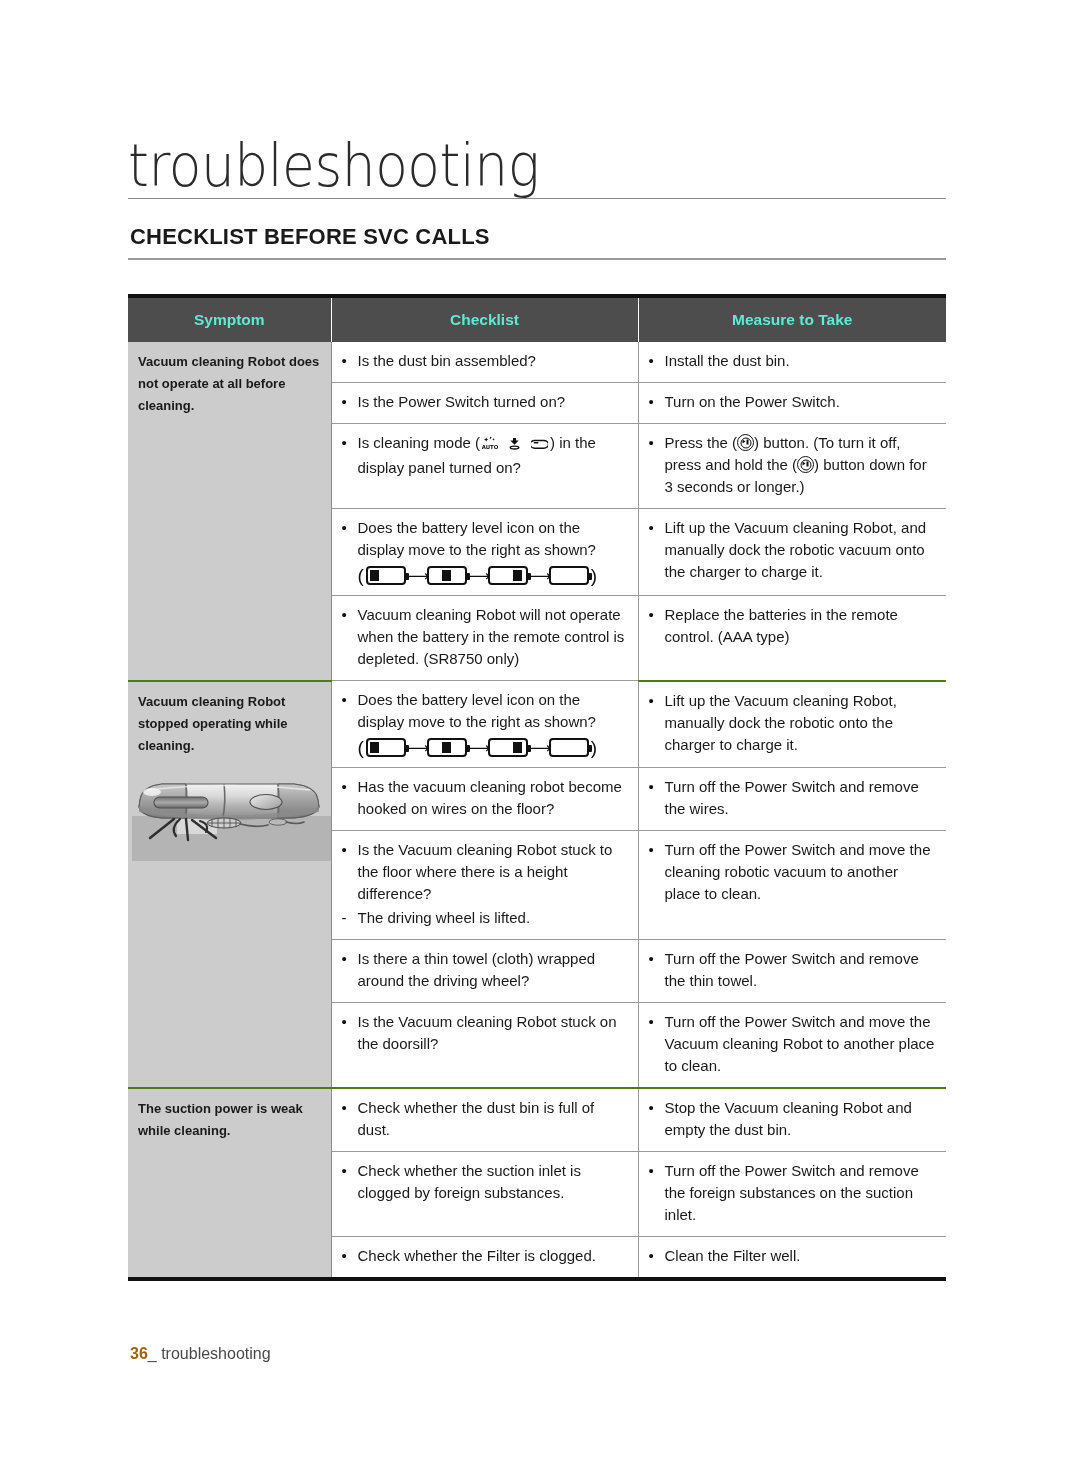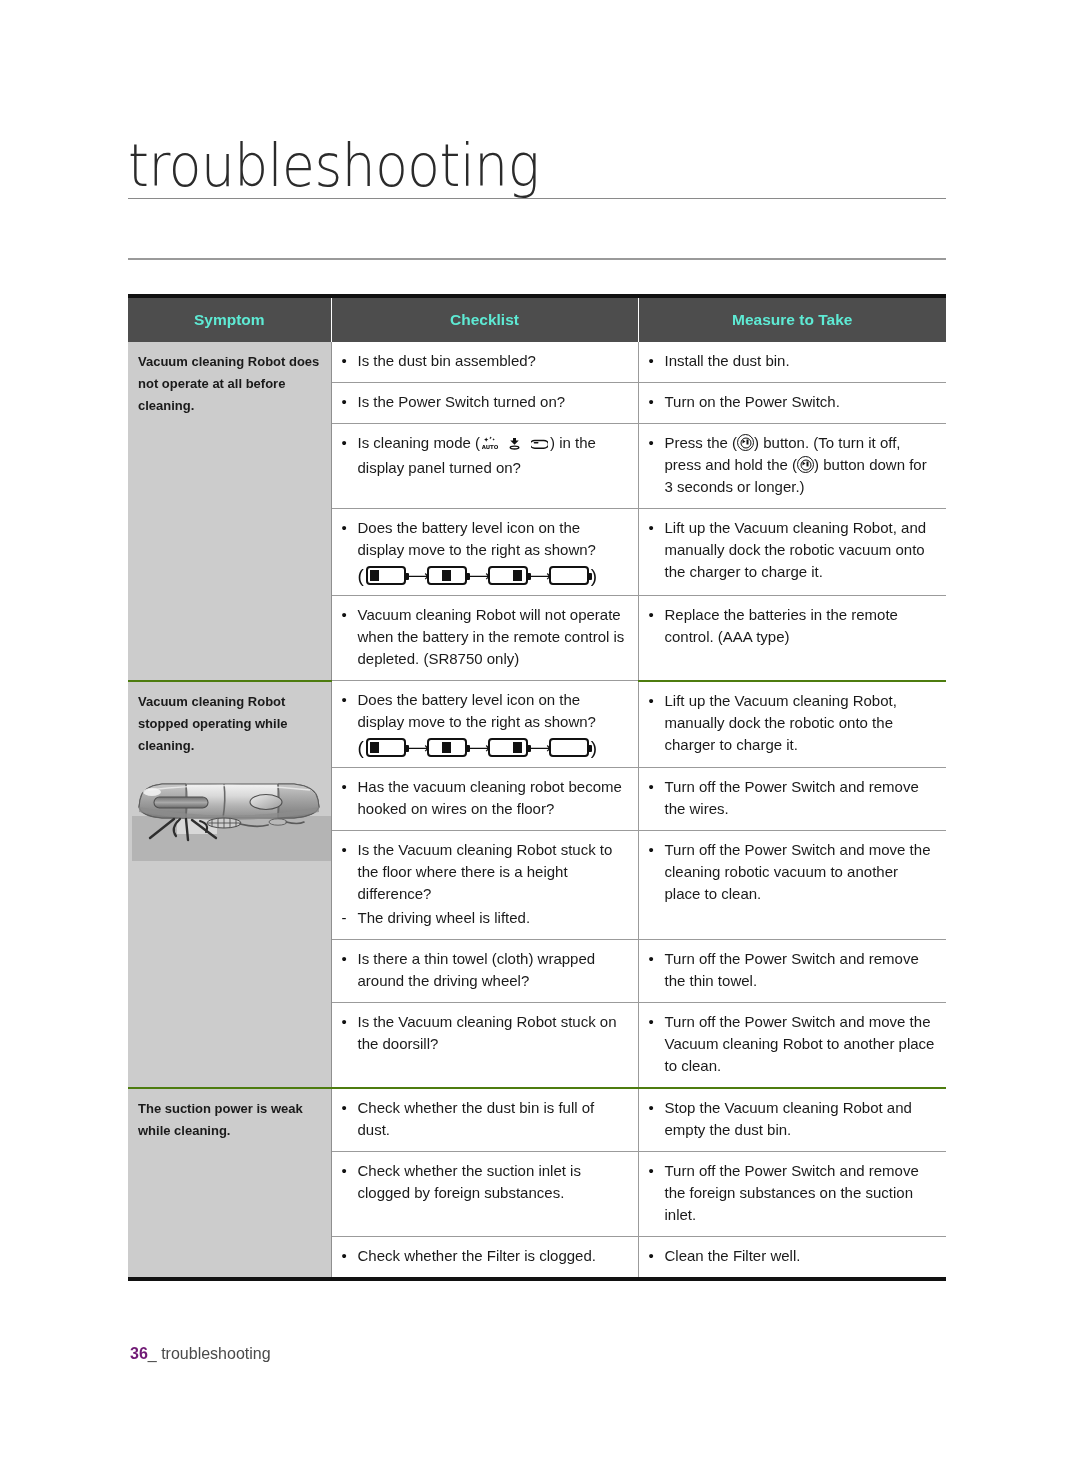--- a/index.html
+++ b/index.html
@@ -245,29 +245,30 @@
   }
 
   
   .footer {
     position: absolute;
     left: 130px;
     top: 1345px;
     font-size: 16px;
     color: #4a4a4a;
   }
-  .footer b { color: #701a75; }
+  .footer b { color: #a16207; }
 </style>
 </head>
 <body>
 
 <div class="page">
 
   <div class="chapter-title">troubleshooting</div>
   <div class="title-rule"></div>
+  <div class="section-title">CHECKLIST BEFORE SVC CALLS</div>
   <div class="section-rule"></div>
 
   <div class="tbl-wrap">
     <table class="checklist">
       <colgroup>
         <col class="c-sym">
           <col class="c-chk">
           <col class="c-msr">
       </colgroup>
       <thead>

